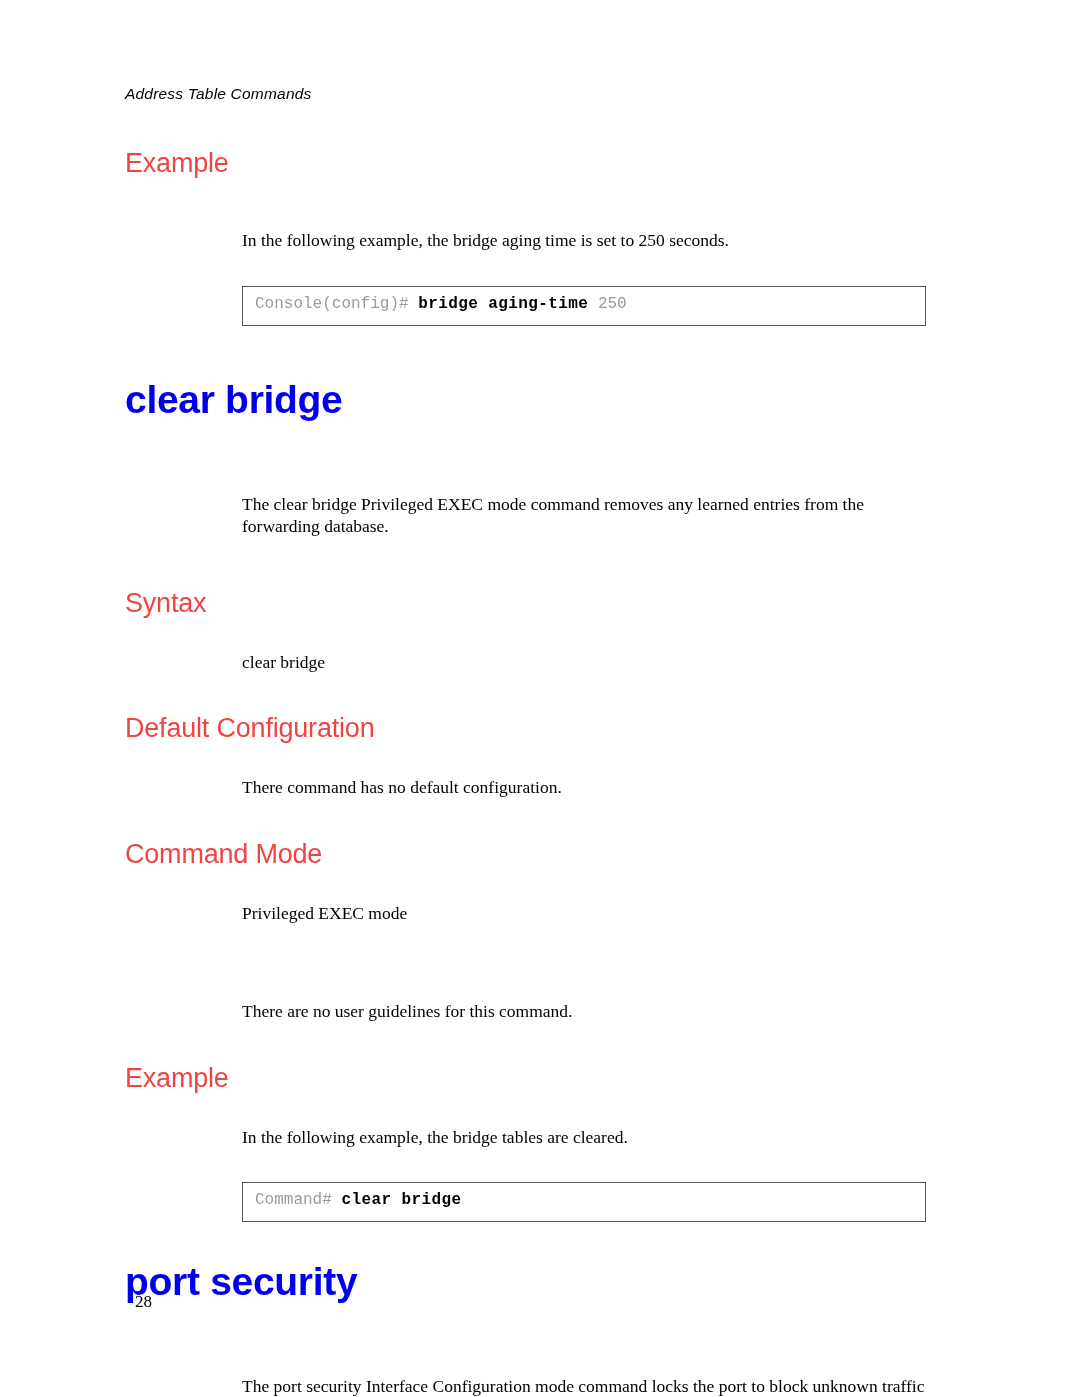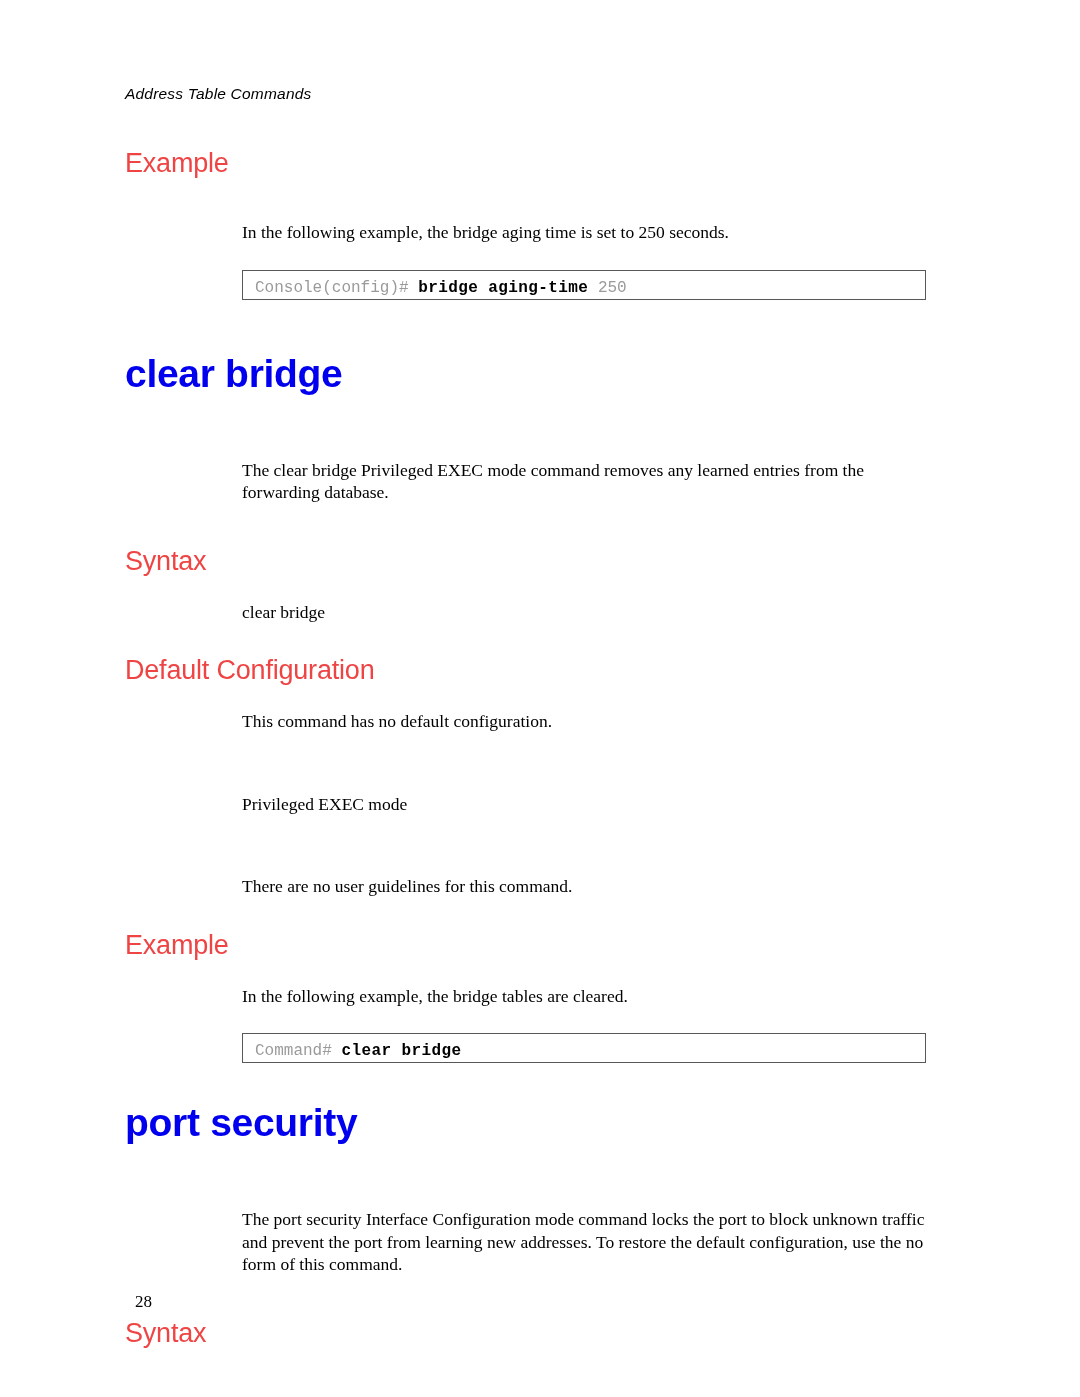--- a/index.html
+++ b/index.html
@@ -63,21 +63,21 @@
     line-height: 1.0;
     letter-spacing: -0.2px;
   }
 
   
   .body-text {
     font-family: "Liberation Serif", serif;
     font-size: 17.5px;
     color: #000000;
     line-height: 22.5px;
-    margin: 4px;
+    margin: 12px;
     padding: 0;
     width: 700px;
   }
   .indent {
     margin-left: 117px;
   }
 
   
   .gap-sm  { height: 22px; }
   .gap-md  { height: 30px; }
@@ -85,21 +85,21 @@
   .gap-xl  { height: 54px; }
   .gap-xxl { height: 62px; }
 
   
   .console-box {
     margin-left: 117px;
     width: 684px;
     box-sizing: border-box;
     border: 1.6px solid #58585a;
     background: #ffffff;
-    padding: 7px 12px 1px 12px;
+    padding: 7px 12px 11px 12px;
     font-family: "Liberation Mono", monospace;
     font-size: 16px;
     line-height: 20px;
     white-space: nowrap;
     overflow: hidden;
   }
   .console-box .prompt   { color: #9a9a9a; }
   .console-box .cmd      { color: #000000; font-weight: bold; letter-spacing: 0.4px; }
   .console-box .arg      { color: #9a9a9a; }
 
@@ -157,23 +157,24 @@
     <p class="body-text indent">The clear bridge Privileged EXEC mode command removes any learned entries from the forwarding database.</p>
 
     <div class="gap-lg"></div>
     <h2 class="section-title">Syntax</h2>
     <div class="gap-sm"></div>
     <p class="body-text indent">clear bridge</p>
 
     <div class="gap-md"></div>
     <h2 class="section-title">Default Configuration</h2>
     <div class="gap-sm"></div>
-    <p class="body-text indent">This command has no default configuration.</p>
-
-    <div class="gap-md"></div>
+    <p class="body-text indent">There command has no default configuration.</p>
+
+    <div class="gap-md"></div>
+    <h2 class="section-title">Command Mode</h2>
     <div class="gap-sm"></div>
     <p class="body-text indent">Privileged EXEC mode</p>
 
     <div class="gap-md"></div>
     <div class="gap-sm"></div>
     <p class="body-text indent">There are no user guidelines for this command.</p>
 
     <div class="gap-md"></div>
     <h2 class="section-title">Example</h2>
     <div class="gap-sm"></div>

